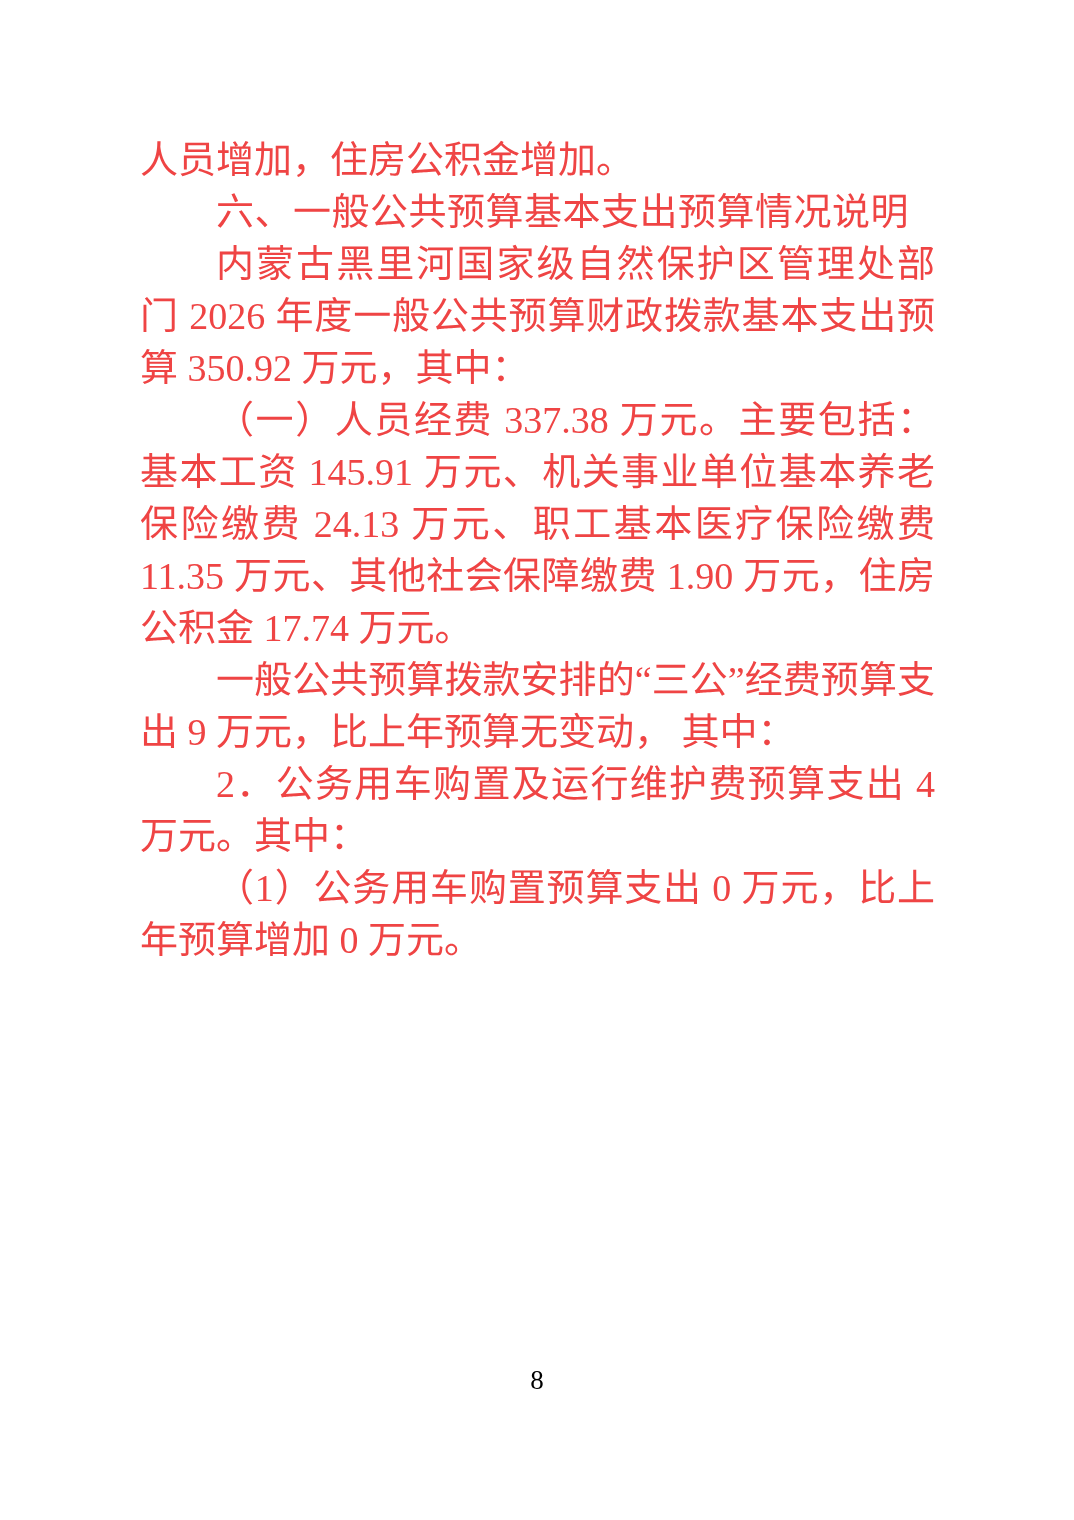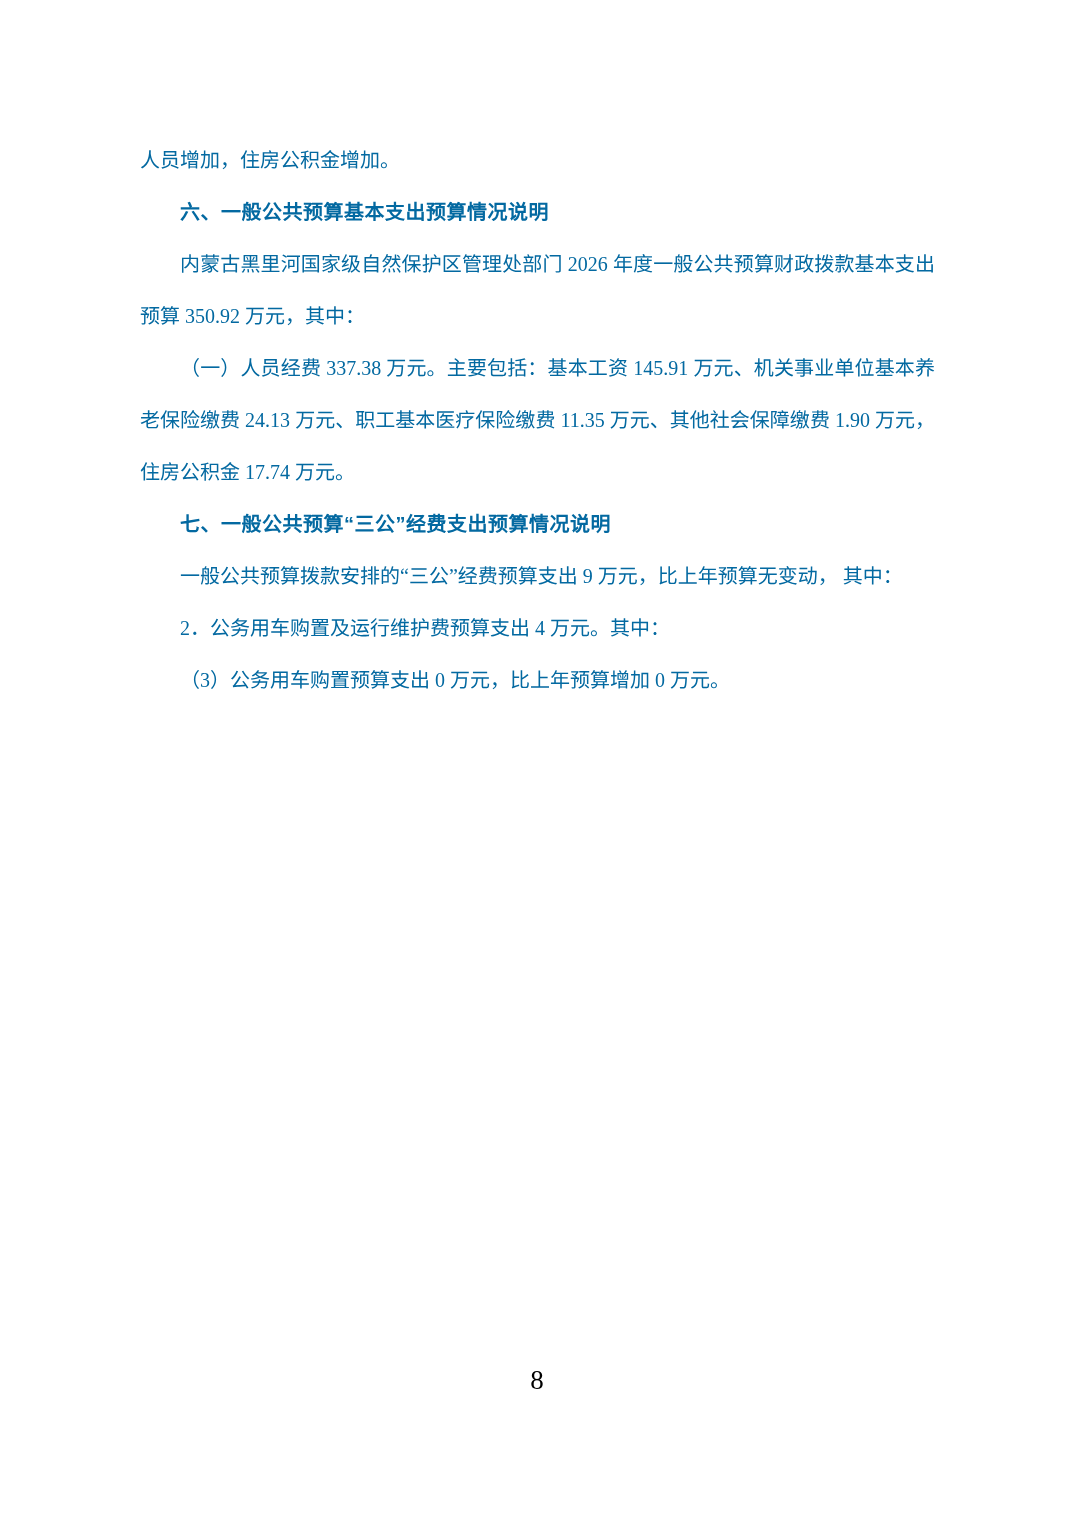--- a/index.html
+++ b/index.html
@@ -18,37 +18,37 @@
   }
   .content {
     position: absolute;
     top: 134px;
     left: 140px;
     width: 795px;
   }
   .content p {
     margin: 0;
     padding: 0;
-    font-size: 20px;
+    font-size: 38px;
     line-height: 52px;
-    color: #0369a1;
+    color: #ef4444;
     text-align: justify;
     text-justify: inter-ideograph;
     font-family: "Liberation Serif", "DejaVu Serif", serif;
   }
   .content p.continuation {
     text-indent: 0;
   }
   .content p.body {
     text-indent: 2em;
     font-family: Liberation Serif, serif;
   }
   .content p.heading {
     text-indent: 2em;
-    font-weight: 700;
+    font-weight: 400;
     font-family: "Liberation Sans", "DejaVu Sans", sans-serif;
     letter-spacing: 0.5px;
   }
   .page-footer {
     position: absolute;
     top: 1360px;
     left: 0;
     width: 100%;
     text-align: center;
   }
@@ -61,21 +61,20 @@
 </style>
 </head>
 <body>
 
 <div class="page">
   <div class="content">
       <p class="continuation">人员增加，住房公积金增加。</p>
       <p class="heading">六、一般公共预算基本支出预算情况说明</p>
       <p class="body">内蒙古黑里河国家级自然保护区管理处部门 2026 年度一般公共预算财政拨款基本支出预算 350.92 万元，其中：</p>
       <p class="body">（一）人员经费 337.38 万元。主要包括：基本工资 145.91 万元、机关事业单位基本养老保险缴费 24.13 万元、职工基本医疗保险缴费 11.35 万元、其他社会保障缴费 1.90 万元，住房公积金 17.74 万元。</p>
-      <p class="heading">七、一般公共预算“三公”经费支出预算情况说明</p>
       <p class="body">一般公共预算拨款安排的“三公”经费预算支出 9 万元，比上年预算无变动， 其中：</p>
       <p class="body">2．公务用车购置及运行维护费预算支出 4 万元。其中：</p>
-      <p class="body">（3）公务用车购置预算支出 0 万元，比上年预算增加 0 万元。</p>
+      <p class="body">（1）公务用车购置预算支出 0 万元，比上年预算增加 0 万元。</p>
     </div>
   <div class="page-footer">
     <span class="page-number">8</span>
   </div>
 </div>
 
 </body></html>

